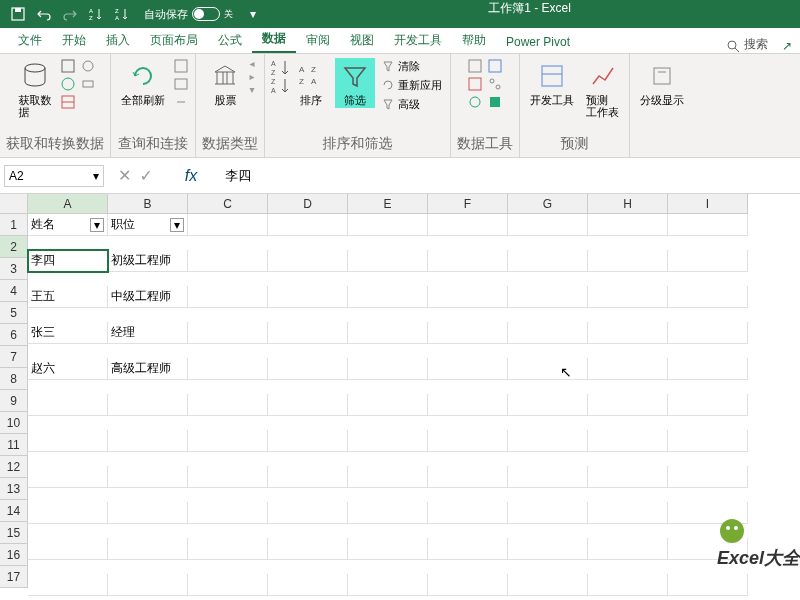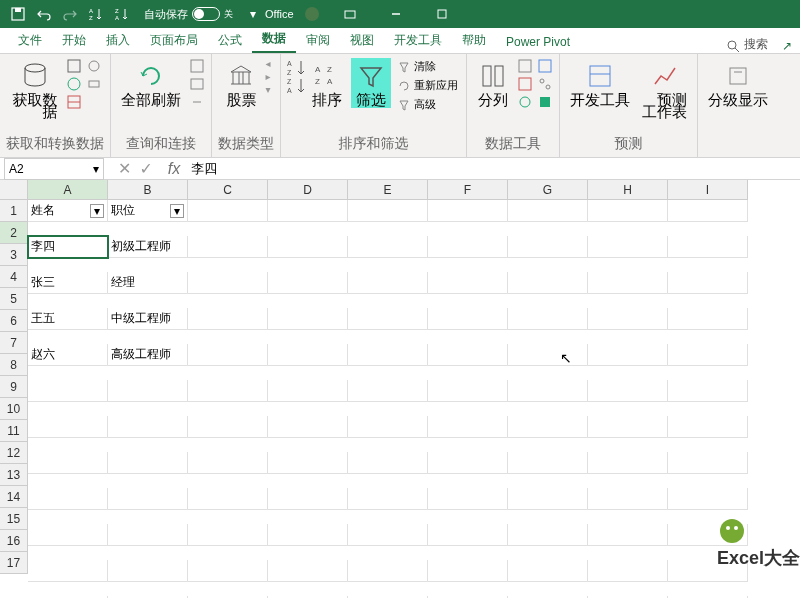--- a/index.html
+++ b/index.html
@@ -18,44 +18,44 @@
 .tab.active{border-bottom:2px solid #217346;font-weight:600}
 .tab-right{margin-left:auto;display:flex;align-items:flex-end;gap:4px}
 .ribbon{height:104px;background:#f3f2f1;border-bottom:1px solid #d4d4d4;display:flex;font-size:11px}
 .rgroup{border-right:1px solid #d4d4d4;padding:4px 6px 2px;display:flex;flex-direction:column;align-items:center;justify-content:space-between}
 .rgroup-content{display:flex;align-items:flex-start;gap:4px;flex:1}
 .rgroup-label{font-size:14px;color:#666;padding:2px 0}
 .rbtn{display:flex;flex-direction:column;align-items:center;cursor:pointer;padding:2px 4px;gap:2px}
 .rbtn-lg{min-width:40px}
 .rbtn-icon{width:32px;height:32px;display:flex;align-items:center;justify-content:center}
 .rbtn-icon-sm{width:16px;height:16px}
-.rbtn-label{font-size:15px;text-align:right;line-height:12px}
+.rbtn-label{font-size:11px;text-align:left;line-height:12px}
 .vstack{display:flex;flex-direction:column;gap:2px}
-.hitem{display:flex;align-items:flex-end;gap:3px;cursor:pointer;padding:1px 2px;font-size:11px}
-.namebox-row{height:22px;display:flex;align-items:center;border-bottom:1px solid #d4d4d4}
+.hitem{display:flex;align-items:flex-start;gap:3px;cursor:pointer;padding:1px 2px;font-size:11px}
+.namebox-row{height:36px;display:flex;align-items:center;border-bottom:1px solid #d4d4d4}
 .namebox{width:100px;height:22px;border:1px solid #ccc;margin:0 4px;display:flex;align-items:center;padding:0 4px;font-size:12px;background:#fff}
 .namebox-dd{margin-left:auto;cursor:pointer}
 .fx-btns{display:flex;gap:8px;padding:0 10px;color:#999}
-.fx-label{font-style:italic;color:#737373;margin:0 5px}
+.fx-label{font-style:italic;color:#0c4a6e;margin:0 22px}
 .formula-input{flex:1;padding:0 6px;font-size:13px;border:none;outline:none}
 .grid-area{position:relative;height:418px;overflow:hidden}
 .corner{position:absolute;left:0;top:0;width:28px;height:20px;background:#f0f0f0;border-right:1px solid #ccc;border-bottom:1px solid #ccc}
 .colheads{position:absolute;left:28px;top:0;height:20px;display:flex}
 .colhead{width:80px;height:20px;background:#f0f0f0;border-right:1px solid #ccc;border-bottom:1px solid #ccc;display:flex;align-items:center;justify-content:center;font-size:12px;color:#333;cursor:pointer}
 .colhead.sel{background:#d6e8d6}
 .rowheads{position:absolute;left:0;top:20px;width:28px}
 .rowhead{height:22px;background:#f0f0f0;border-right:1px solid #ccc;border-bottom:1px solid #ccc;display:flex;align-items:center;justify-content:center;font-size:12px;color:#333;cursor:pointer}
 .rowhead.sel{background:#d6e8d6}
 .cells{position:absolute;left:28px;top:20px}
 .row{display:flex;height:36px}
 .cell{width:80px;height:22px;border-right:1px solid #e0e0e0;border-bottom:1px solid #e0e0e0;padding:0 3px;font-size:12px;display:flex;align-items:center;overflow:hidden;white-space:nowrap}
 .cell.active{outline:2px solid #217346;outline-offset:-1px;z-index:2}
 .filter-btn{margin-left:auto;width:14px;height:14px;border:1px solid #999;display:flex;align-items:center;justify-content:center;background:#fff;cursor:pointer}
 .cursor{position:absolute;font-size:14px;pointer-events:none}
-.watermark{position:absolute;right:0;bottom:30px;font-size:18px;font-weight:bold;color:#333}
+.watermark{position:absolute;right:0;bottom:30px;font-size:18px;font-weight:bold;font-style:italic;color:#333}
 svg{display:block}
 </style>
 </head>
 <body>
 
 <div class="titlebar">
   <div class="qat">
     <span class="tb-icon">
         <svg width="14" height="14" viewBox="0 0 14 14">
           <rect x="1" y="1" width="12" height="12" fill="none" stroke="#fff" stroke-width="1.2"></rect>
@@ -86,43 +86,21 @@
           <path d="M10 2 V12 M8 10 L10 12 L12 10" stroke="#fff" fill="none"></path>
         </svg>
       </span>
     <div class="autosave">
       <span>自动保存</span>
       <span class="toggle"></span>
       <span style="font-size:9px">关</span>
     </div>
     <span class="tb-icon" style="margin-left:8px">▾</span>
   </div>
-  <div class="title-right">
-    <span style="font-size:11px">Office</span>
-    <span class="tb-icon">
-        <svg width="16" height="16">
-          <circle cx="8" cy="8" r="7" fill="#4a7a4a"></circle>
-        </svg>
-      </span>
-    <span class="win-btn">
-        <svg width="12" height="12">
-          <rect x="1" y="3" width="10" height="7" fill="none" stroke="#fff"></rect>
-        </svg>
-      </span>
-    <span class="win-btn">
-        <svg width="12" height="12">
-          <line x1="2" y1="6" x2="10" y2="6" stroke="#fff" stroke-width="1.5"></line>
-        </svg>
-      </span>
-    <span class="win-btn">
-        <svg width="12" height="12">
-          <rect x="2" y="2" width="8" height="8" fill="none" stroke="#fff"></rect>
-        </svg>
-      </span>
-  </div>
+  <div class="title-center">工作簿1 - Excel</div>
 </div>
 
 <div class="tabs">
   <div class="tab">文件</div>
   <div class="tab">开始</div>
   <div class="tab">插入</div>
   <div class="tab">页面布局</div>
   <div class="tab">公式</div>
   <div class="tab active">数据</div>
   <div class="tab">审阅</div>
@@ -296,29 +274,20 @@
             </svg>
             <span>高级</span>
           </div>
       </div>
     </div>
     <div class="rgroup-label">排序和筛选</div>
   </div>
 
   <div class="rgroup">
     <div class="rgroup-content">
-      <div class="rbtn rbtn-lg">
-        <span class="rbtn-icon">
-            <svg width="28" height="28">
-              <rect x="4" y="4" width="8" height="20" fill="none" stroke="#555"></rect>
-              <rect x="16" y="4" width="8" height="20" fill="none" stroke="#555"></rect>
-            </svg>
-          </span>
-        <span class="rbtn-label">分列</span>
-      </div>
       <div class="vstack">
         <span class="rbtn-icon-sm">
             <svg width="16" height="16">
               <rect x="2" y="2" width="12" height="12" fill="none" stroke="#888"></rect>
             </svg>
           </span>
         <span class="rbtn-icon-sm">
             <svg width="16" height="16">
               <rect x="2" y="2" width="12" height="12" fill="none" stroke="#c55"></rect>
             </svg>
@@ -453,33 +422,33 @@
         <div class="cell">初级工程师</div>
         <div class="cell"></div>
         <div class="cell"></div>
         <div class="cell"></div>
         <div class="cell"></div>
         <div class="cell"></div>
         <div class="cell"></div>
         <div class="cell"></div>
       </div>
       <div class="row">
+        <div class="cell">王五</div>
+        <div class="cell">中级工程师</div>
+        <div class="cell"></div>
+        <div class="cell"></div>
+        <div class="cell"></div>
+        <div class="cell"></div>
+        <div class="cell"></div>
+        <div class="cell"></div>
+        <div class="cell"></div>
+      </div>
+      <div class="row">
         <div class="cell">张三</div>
         <div class="cell">经理</div>
-        <div class="cell"></div>
-        <div class="cell"></div>
-        <div class="cell"></div>
-        <div class="cell"></div>
-        <div class="cell"></div>
-        <div class="cell"></div>
-        <div class="cell"></div>
-      </div>
-      <div class="row">
-        <div class="cell">王五</div>
-        <div class="cell">中级工程师</div>
         <div class="cell"></div>
         <div class="cell"></div>
         <div class="cell"></div>
         <div class="cell"></div>
         <div class="cell"></div>
         <div class="cell"></div>
         <div class="cell"></div>
       </div>
       <div class="row">
         <div class="cell">赵六</div>

